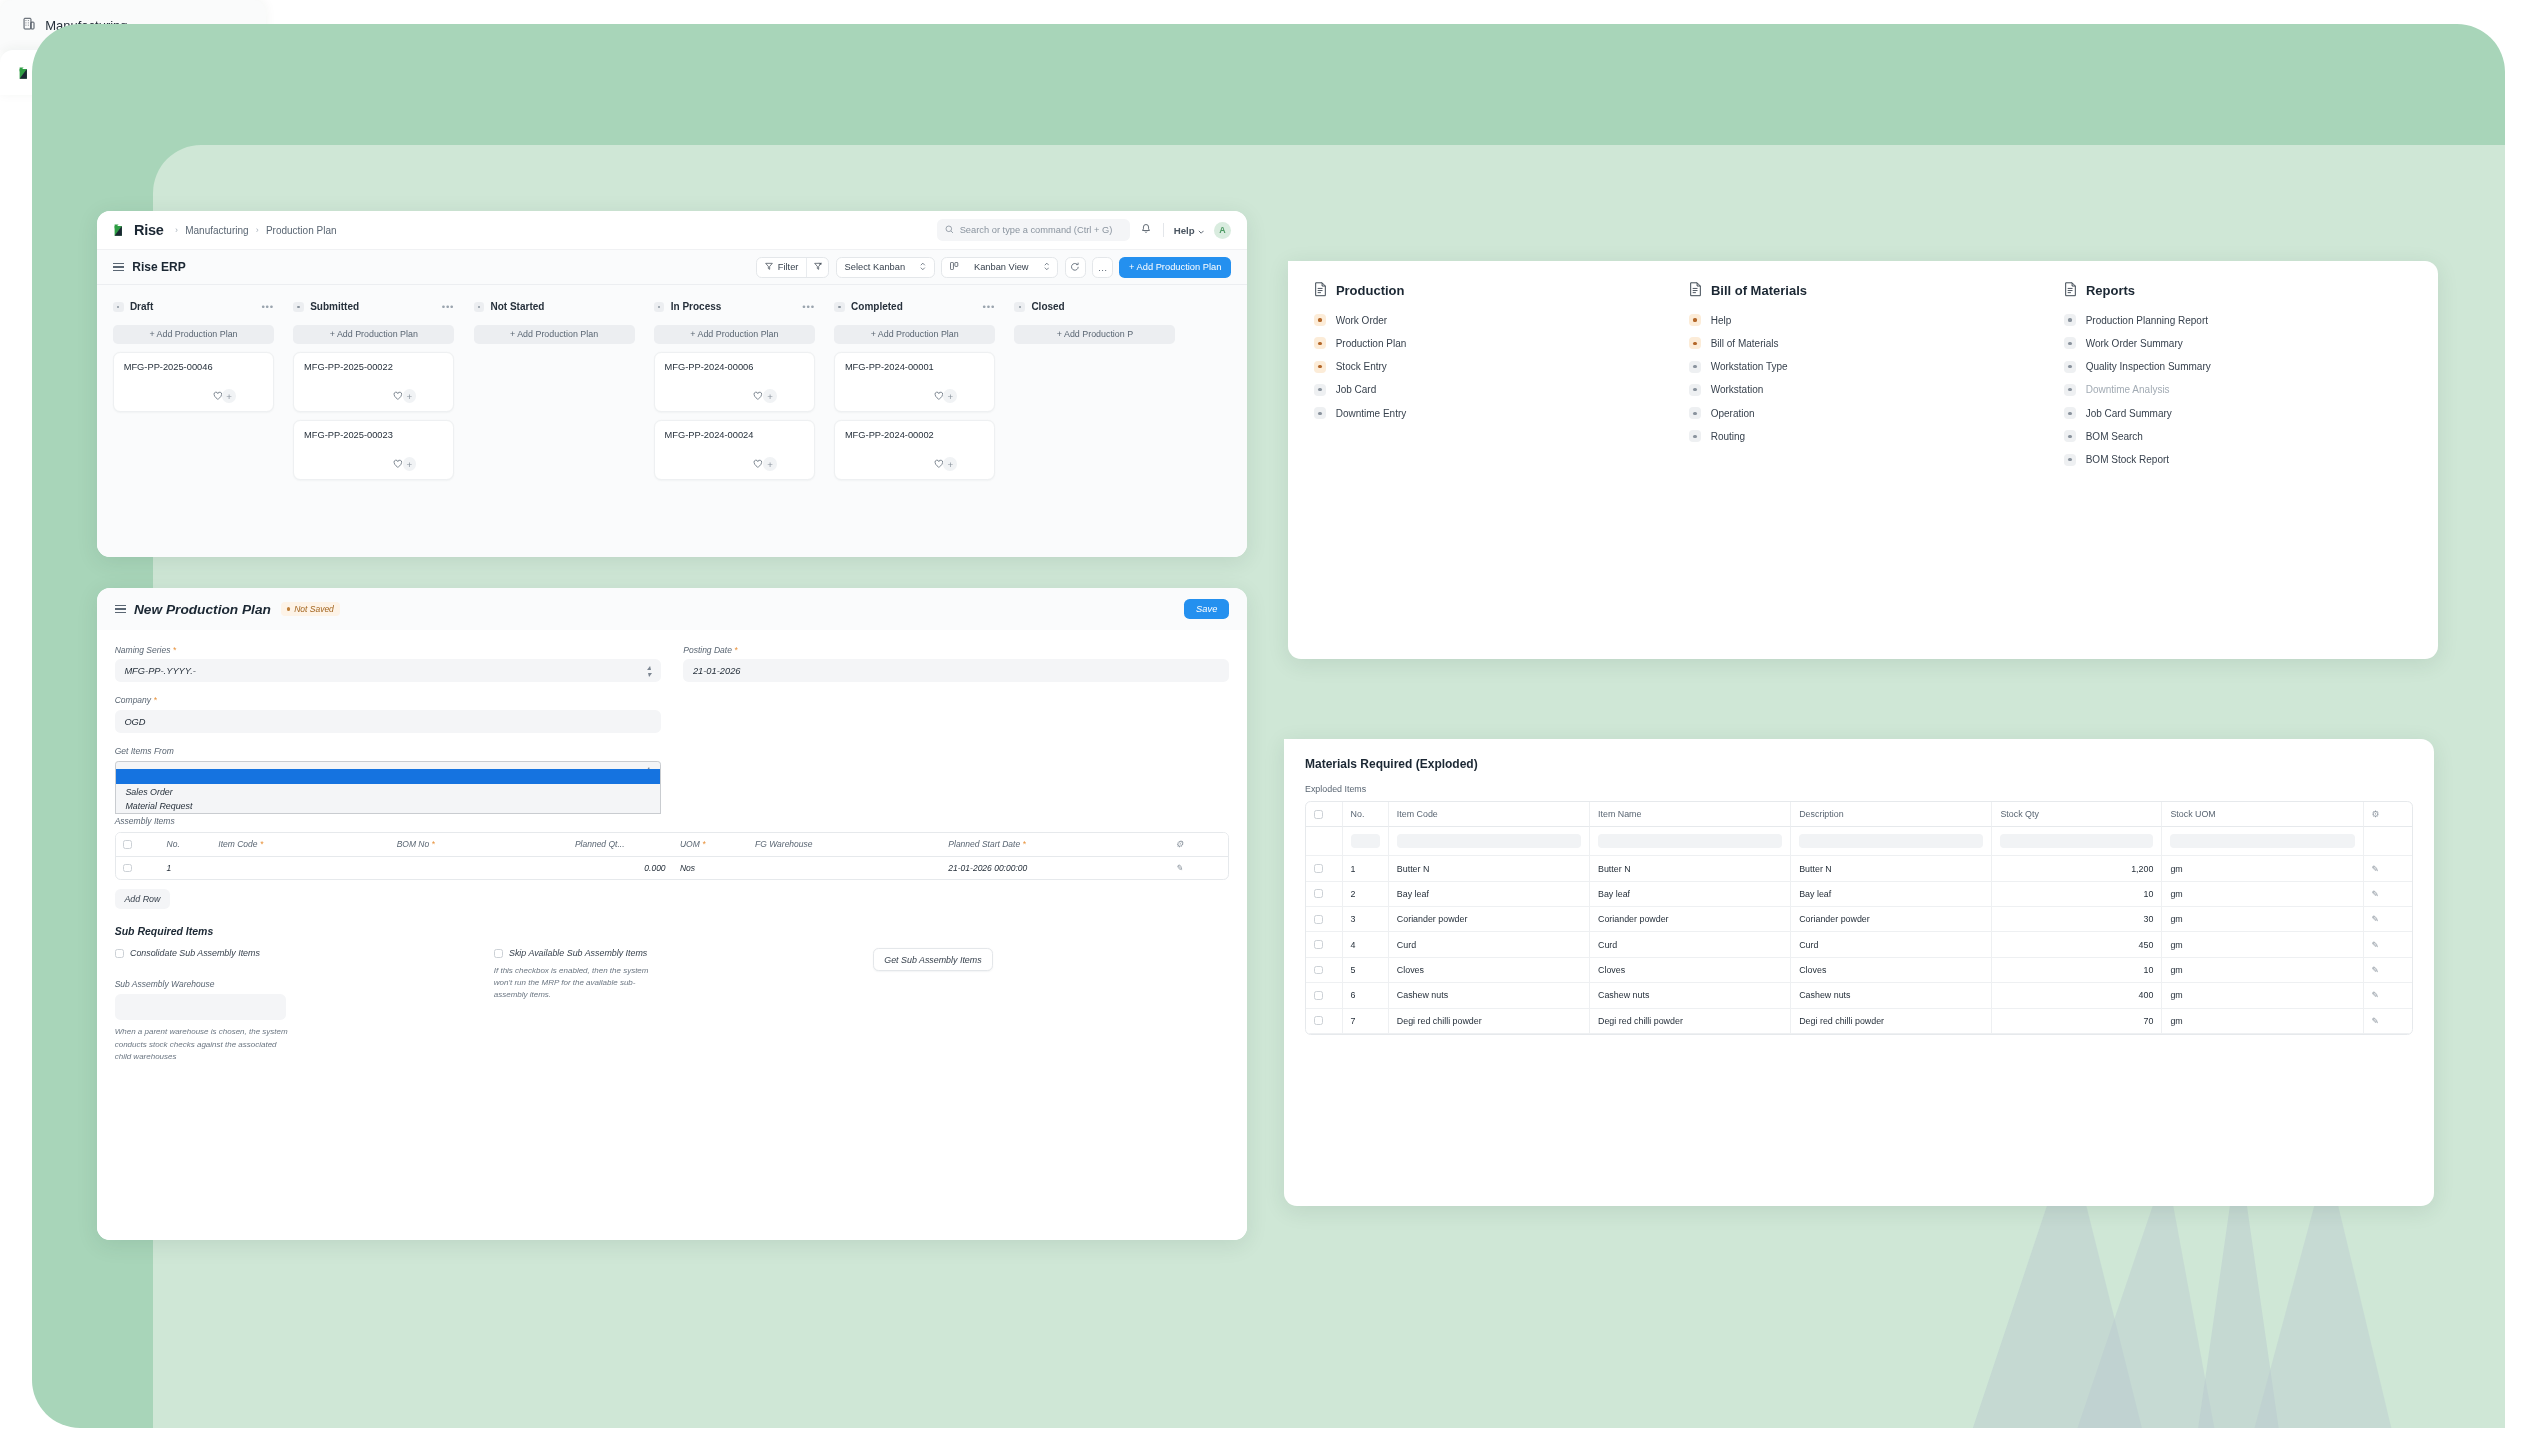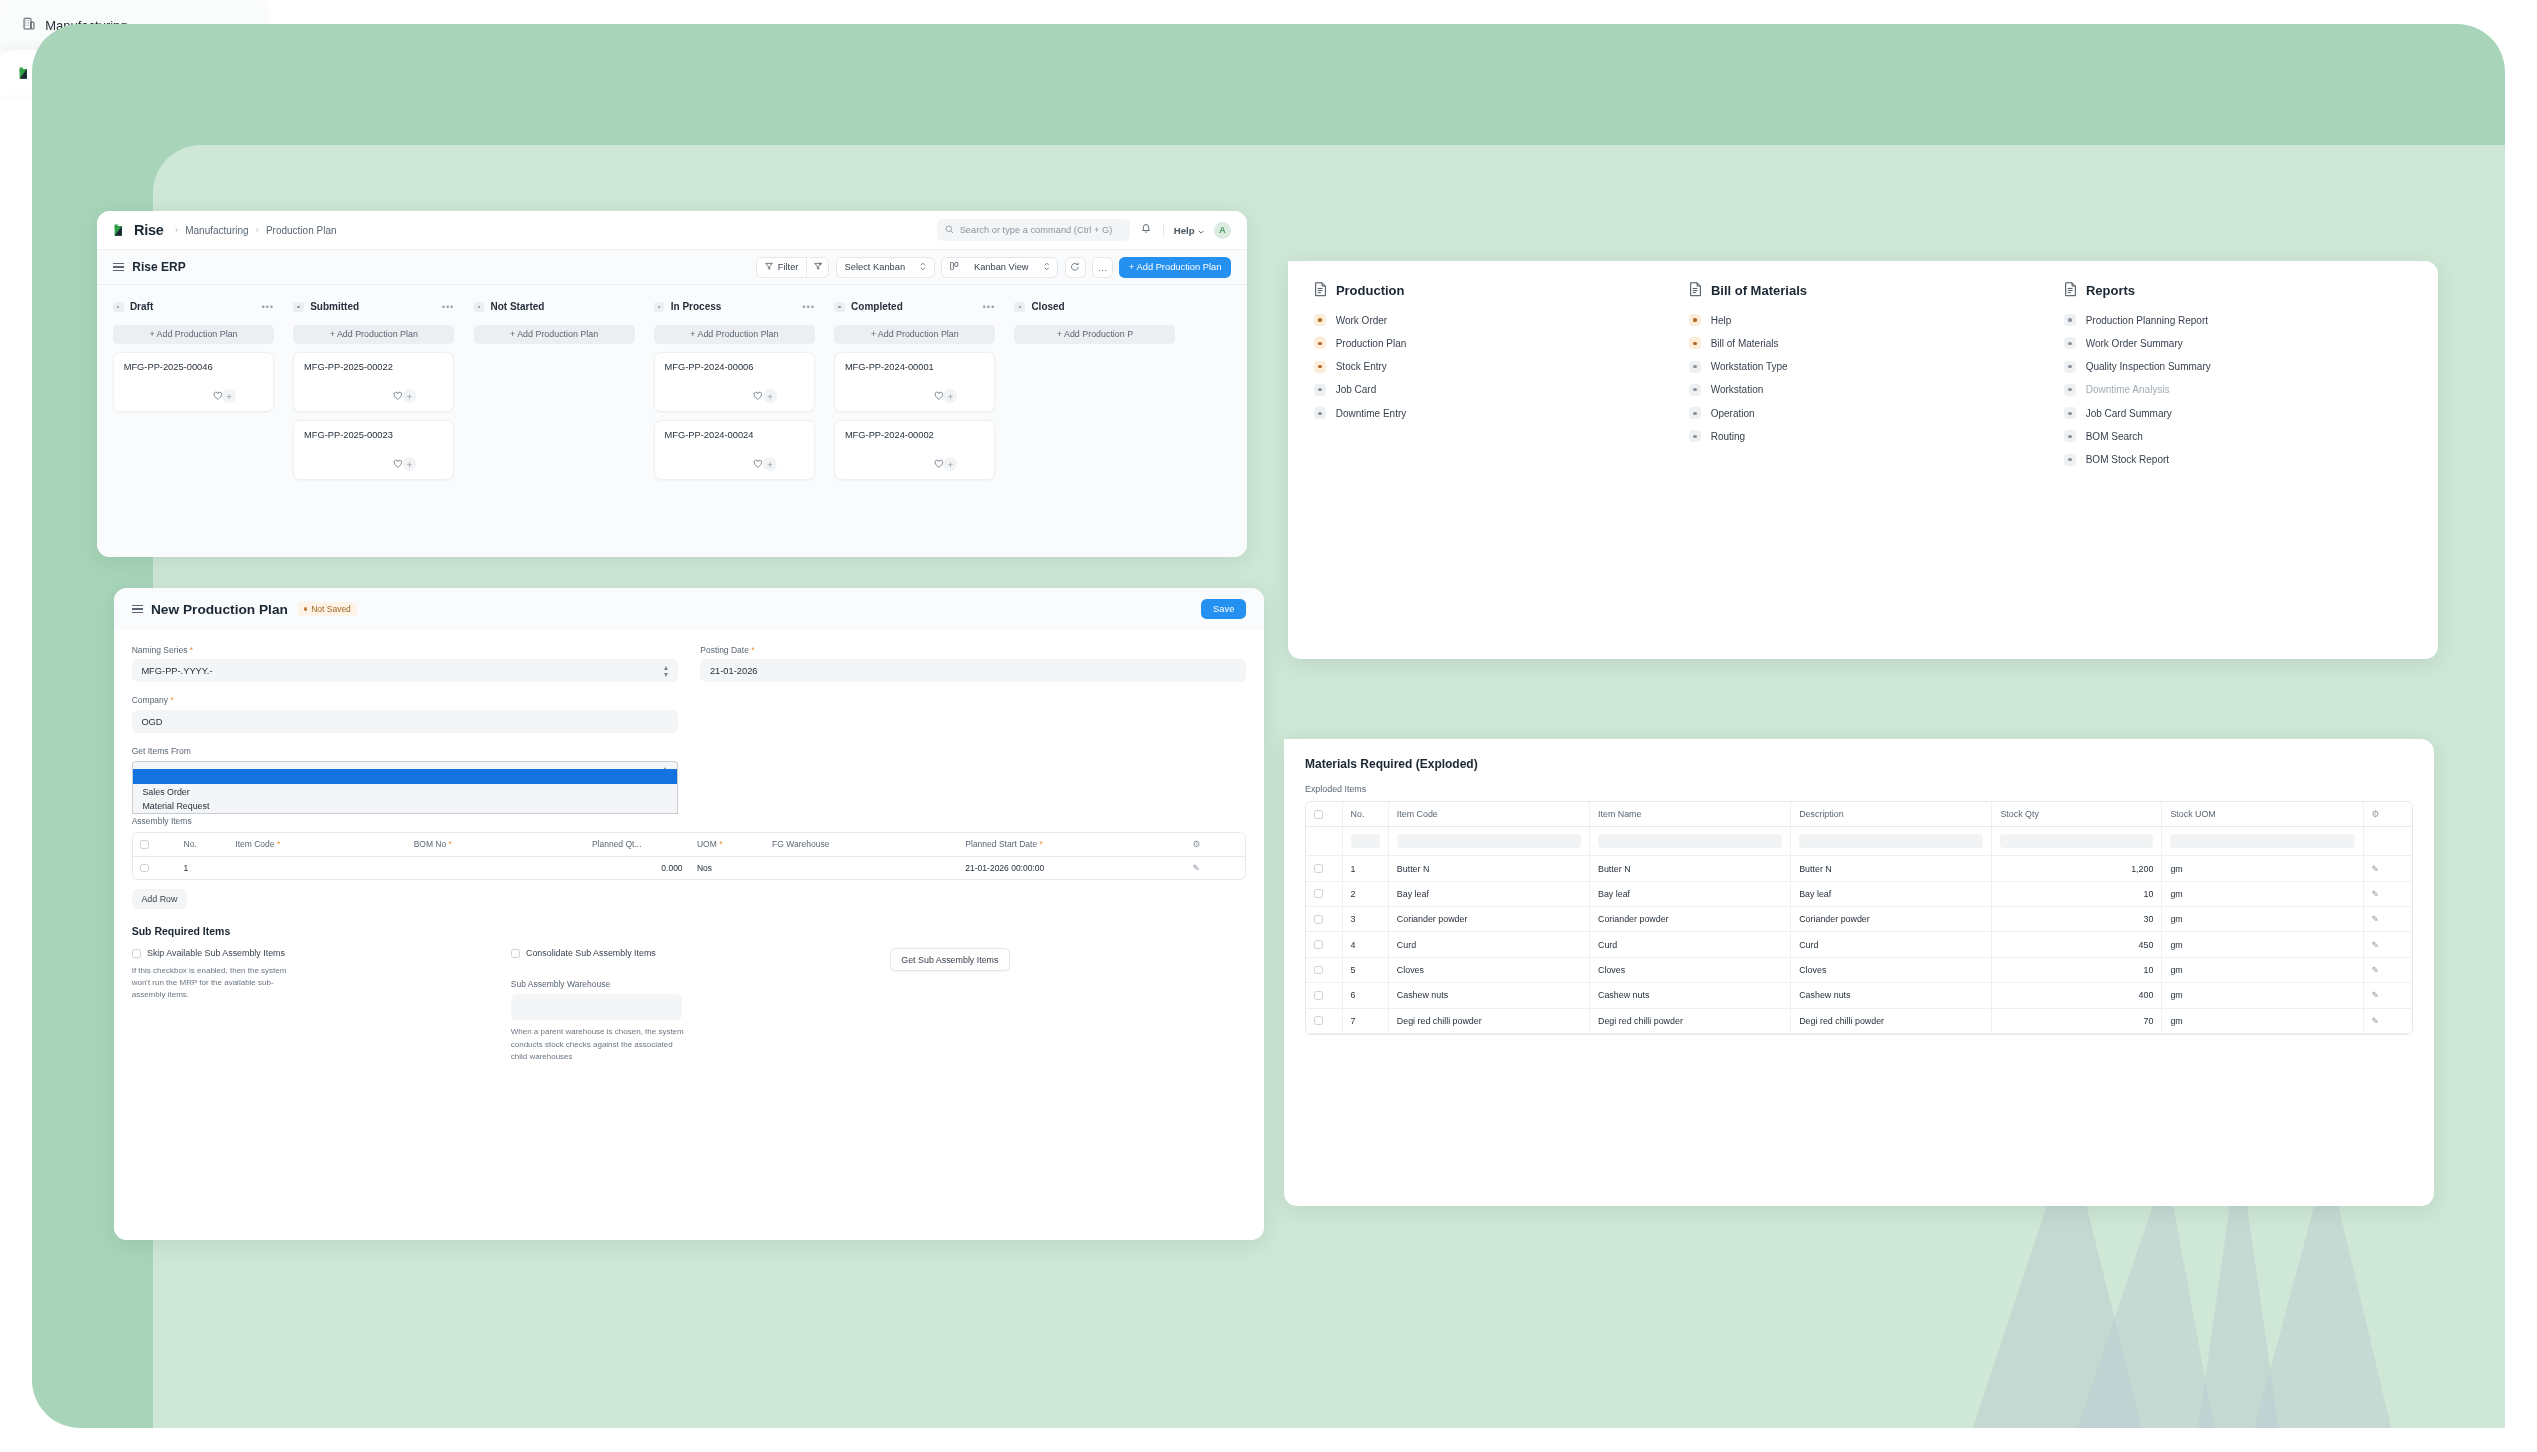--- a/index.html
+++ b/index.html
@@ -88,21 +88,21 @@
   .k-card { margin-top:8px; background:#fff; border:0.8px solid #eef0f2;
             border-radius:7.2px; padding:8.9px 9.7px 7.2px 9.7px; height:60px;
             display:flex; flex-direction:row; box-shadow:0 0.8px 1.6px rgba(20,40,60,.04); }
   .k-card-title { font-size:9.3px; color:#26303b; }
   .k-card-foot { margin-top:auto; display:flex; align-items:center; }
   .k-plus { margin-left:auto; width:13.7px; height:13.7px; border-radius:50%;
             background:#f1f3f5; color:#8b949e; font-size:9.7px;
             display:flex; align-items:center; justify-content:center; }
 
   
-  #form-panel { left:114px; top:588px; width:1150px; height:652px; }
+  #form-panel { left:97px; top:588px; width:1150px; height:652px;font-style:italic; }
   .f-head { height:42px; background:#fafbfc; display:flex; align-items:center;
             padding:0 17.7px; }
   .f-title { font-size:13.7px; font-weight:bold; color:#1b2733; }
   .f-badge { margin-left:9.7px; background:#fdf3e7; color:#a3651f; font-size:8.5px;
              padding:2.4px 6.4px; border-radius:4px; display:flex; align-items:center; gap:4px; }
   .f-badge i { width:3.2px; height:3.2px; border-radius:50%; background:#c0803a; display:block; }
   .f-save { margin-left:auto; background:#2490ef; color:#fff; font-size:9.3px;
             border-radius:5.6px; padding:4.8px 12px; }
   .f-body { background:#fff; padding:14.5px 17.7px 0 17.7px; height:calc(100% - 42px); }
   .f-row { display:flex; gap:22.5px; }
@@ -544,34 +544,34 @@
       </table>
       <div class="btn-addrow">Add Row</div>
     </div>
 
     <div>
       <div class="sub-h">Sub Required Items</div>
       <div class="f-row">
         <div class="f-field">
           <div class="chk-line">
             <span class="cbx"></span>
-            <span>Skip Available Sub Assembly Items</span>
-          </div>
-          <div class="hint" style="width:173px;">If this checkbox is enabled, then the system won't run the MRP for the available sub-assembly items.</div>
+            <span>Consolidate Sub Assembly Items</span>
+          </div>
+          <div class="f-label" style="margin-top:21px;">Sub Assembly Warehouse</div>
+          <div class="f-input" style="width:171px;height:26px;">
+            <span></span>
+          </div>
+          <div class="hint" style="width:176px;">When a parent warehouse is chosen, the system conducts stock checks against the associated child warehouses</div>
         </div>
         <div class="f-field">
           <div class="chk-line">
             <span class="cbx"></span>
-            <span>Consolidate Sub Assembly Items</span>
-          </div>
-          <div class="f-label" style="margin-top:21px;">Sub Assembly Warehouse</div>
-          <div class="f-input" style="width:171px;height:26px;">
-            <span></span>
-          </div>
-          <div class="hint" style="width:176px;">When a parent warehouse is chosen, the system conducts stock checks against the associated child warehouses</div>
+            <span>Skip Available Sub Assembly Items</span>
+          </div>
+          <div class="hint" style="width:173px;">If this checkbox is enabled, then the system won't run the MRP for the available sub-assembly items.</div>
         </div>
         <div class="f-field">
           <span class="btn-sub">Get Sub Assembly Items</span>
         </div>
       </div>
     </div>
   </div>
 </div>
 
 <div id="tab-chip">

